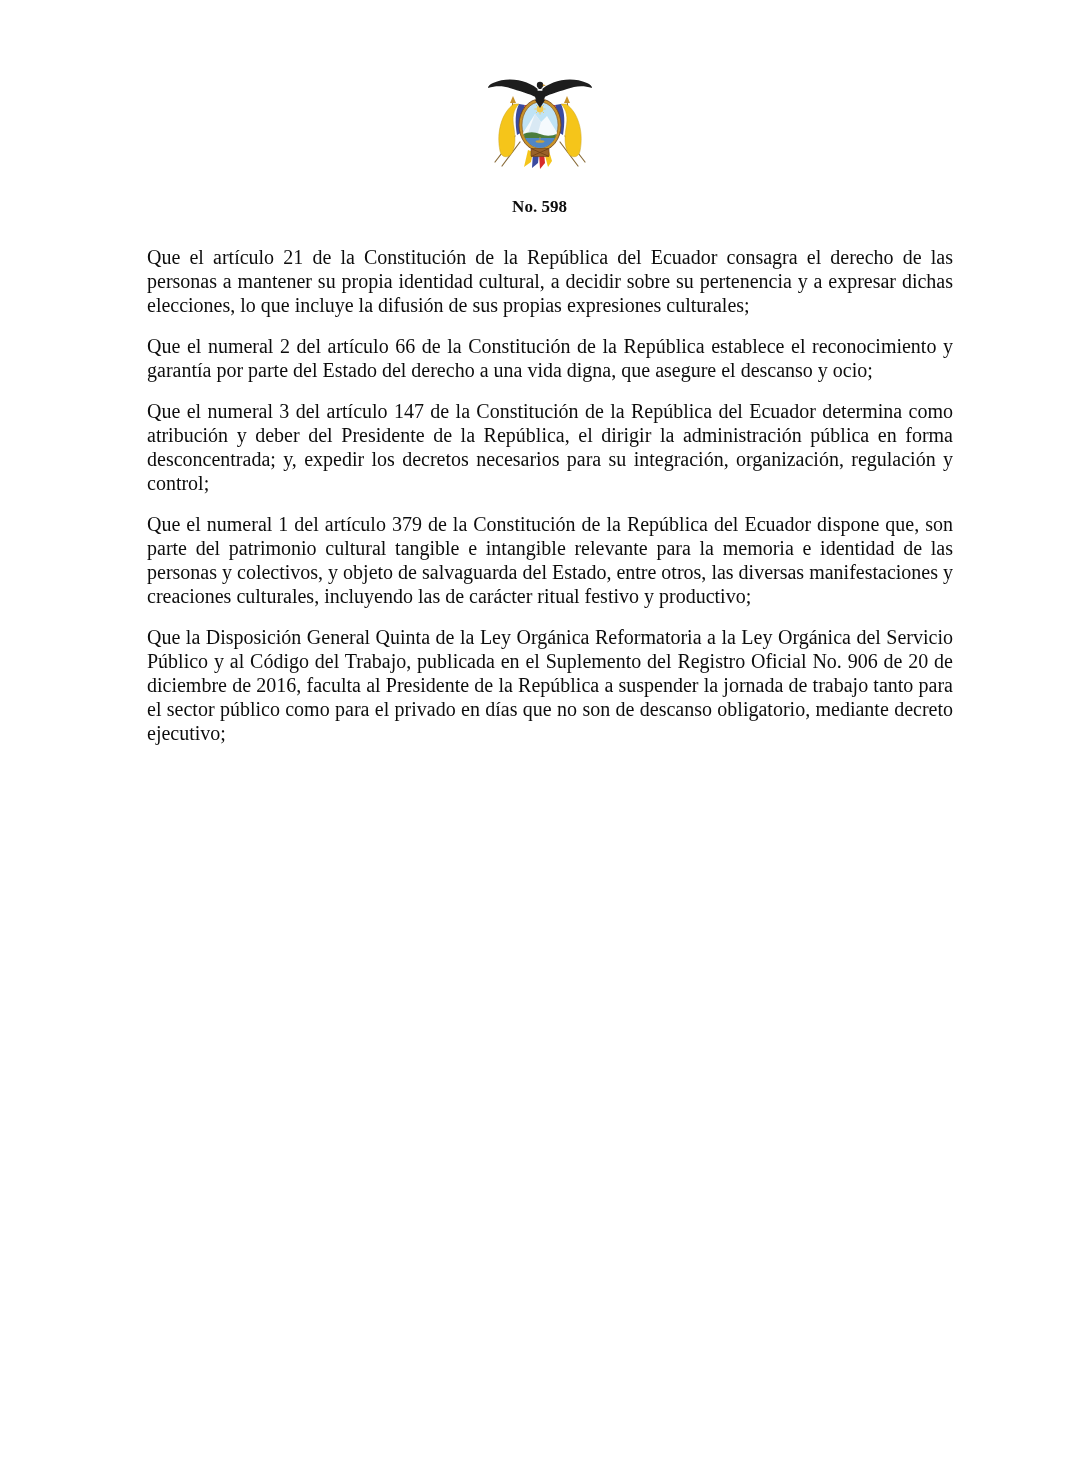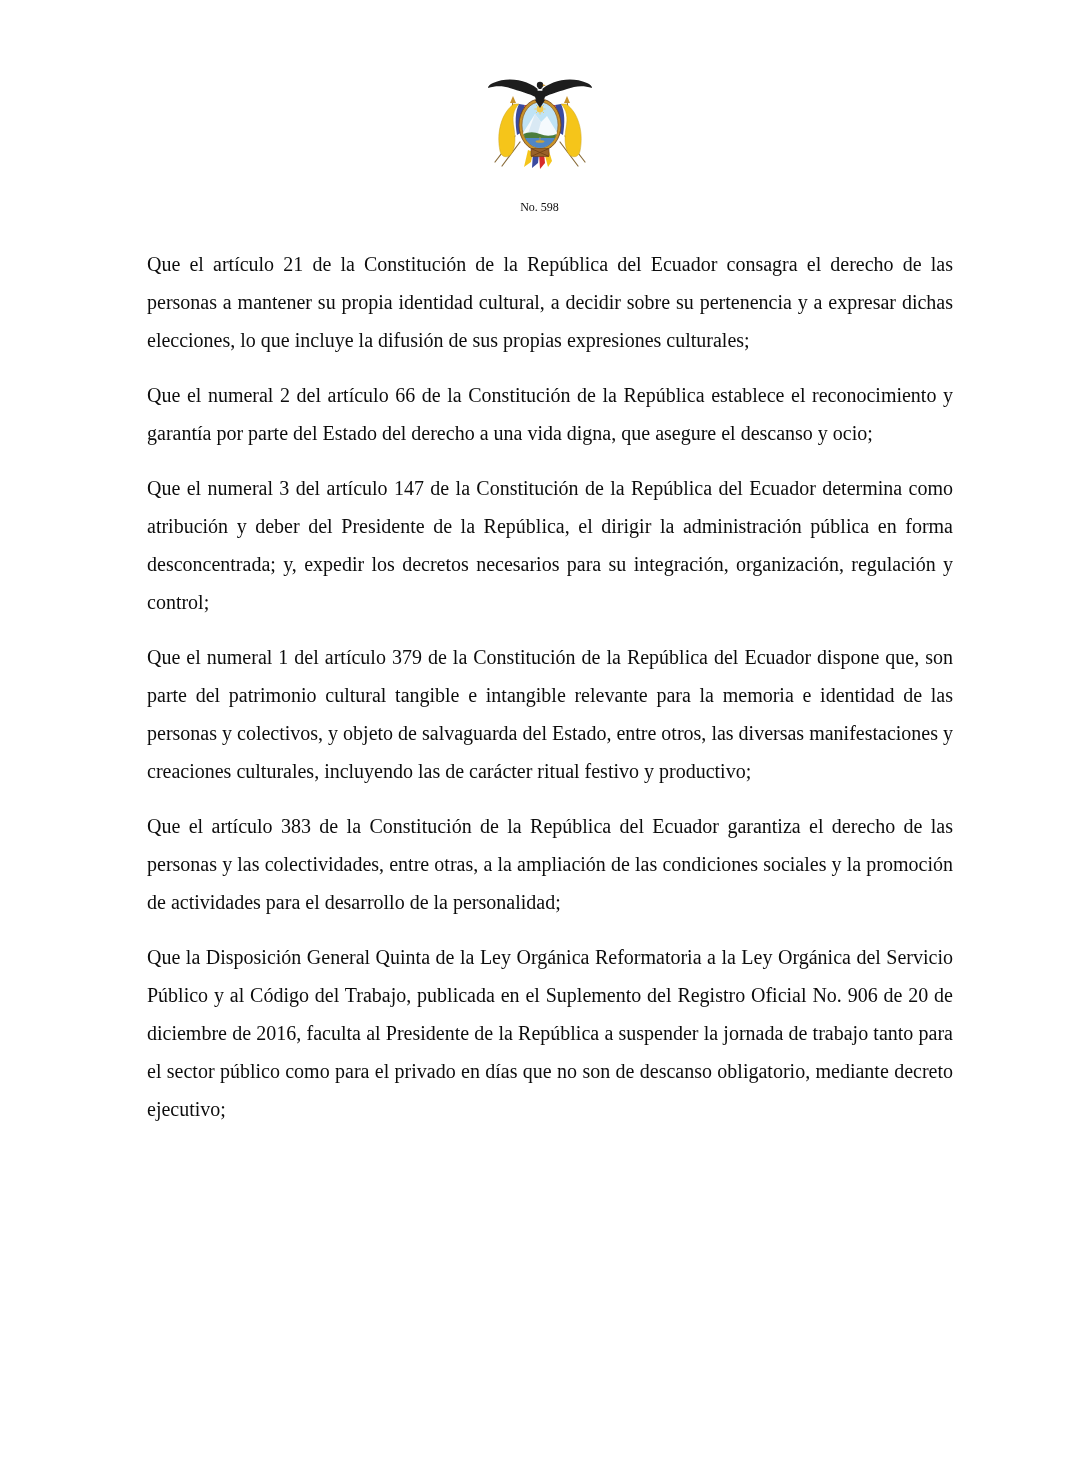--- a/index.html
+++ b/index.html
@@ -14,29 +14,29 @@
     position: relative;
   }
   .emblem {
     display: block;
     margin: 76px auto 0;
     width: 110px;
     height: 94px;
   }
   .doc-header { text-align: center; margin-top: 25px; }
   .doc-header .h {
-    font-weight: normal;
-    font-size: 12px;
+    font-weight: bold;
+    font-size: 17px;
     line-height: 24px;
     margin-bottom: 23px;
   }
   .doc-body { margin: 26px 126px 0 147px; }
   .doc-body p {
     font-size: 20px;
-    line-height: 38px;
+    line-height: 24px;
     text-align: justify;
     text-justify: inter-word;
     margin-bottom: 17px;
   }
 </style>
 </head>
 <body>
 
 <div class="page">
 
@@ -124,17 +124,16 @@
 
   <header class="doc-header">
     <div class="h">No. 598</div>
   </header>
 
   <main class="doc-body">
     <p>Que el artículo 21 de la Constitución de la República del Ecuador consagra el derecho de las personas a mantener su propia identidad cultural, a decidir sobre su pertenencia y a expresar dichas elecciones, lo que incluye la difusión de sus propias expresiones culturales;</p>
     <p>Que el numeral 2 del artículo 66 de la Constitución de la República establece el reconocimiento y garantía por parte del Estado del derecho a una vida digna, que asegure el descanso y ocio;</p>
     <p>Que el numeral 3 del artículo 147 de la Constitución de la República del Ecuador determina como atribución y deber del Presidente de la República, el dirigir la administración pública en forma desconcentrada; y, expedir los decretos necesarios para su integración, organización, regulación y control;</p>
     <p>Que el numeral 1 del artículo 379 de la Constitución de la República del Ecuador dispone que, son parte del patrimonio cultural tangible e intangible relevante para la memoria e identidad de las personas y colectivos, y objeto de salvaguarda del Estado, entre otros, las diversas manifestaciones y creaciones culturales, incluyendo las de carácter ritual festivo y productivo;</p>
-    <p>Que el artículo 383 de la Constitución de la República del Ecuador garantiza el derecho de las personas y las colectividades, entre otras, a la ampliación de las condiciones sociales y la promoción de actividades para el desarrollo de la personalidad;</p>
     <p>Que la Disposición General Quinta de la Ley Orgánica Reformatoria a la Ley Orgánica del Servicio Público y al Código del Trabajo, publicada en el Suplemento del Registro Oficial No. 906 de 20 de diciembre de 2016, faculta al Presidente de la República a suspender la jornada de trabajo tanto para el sector público como para el privado en días que no son de descanso obligatorio, mediante decreto ejecutivo;</p>
   </main>
 
 </div>
 
 </body></html>

